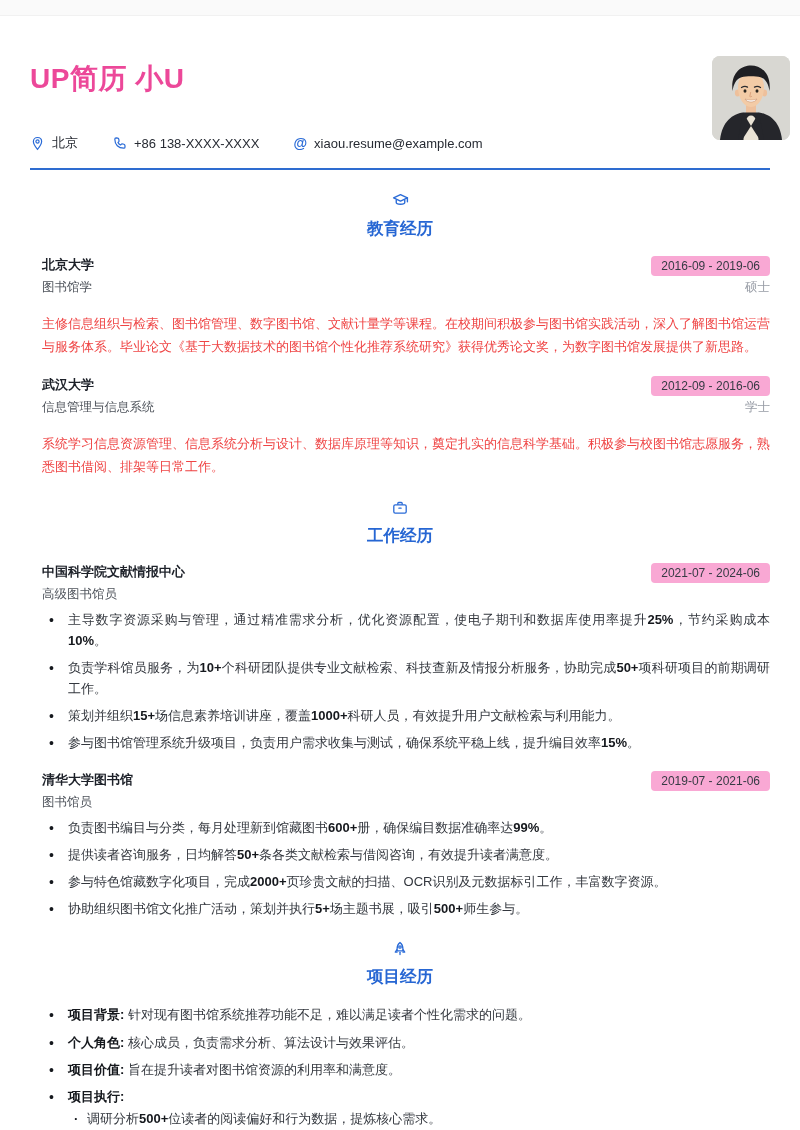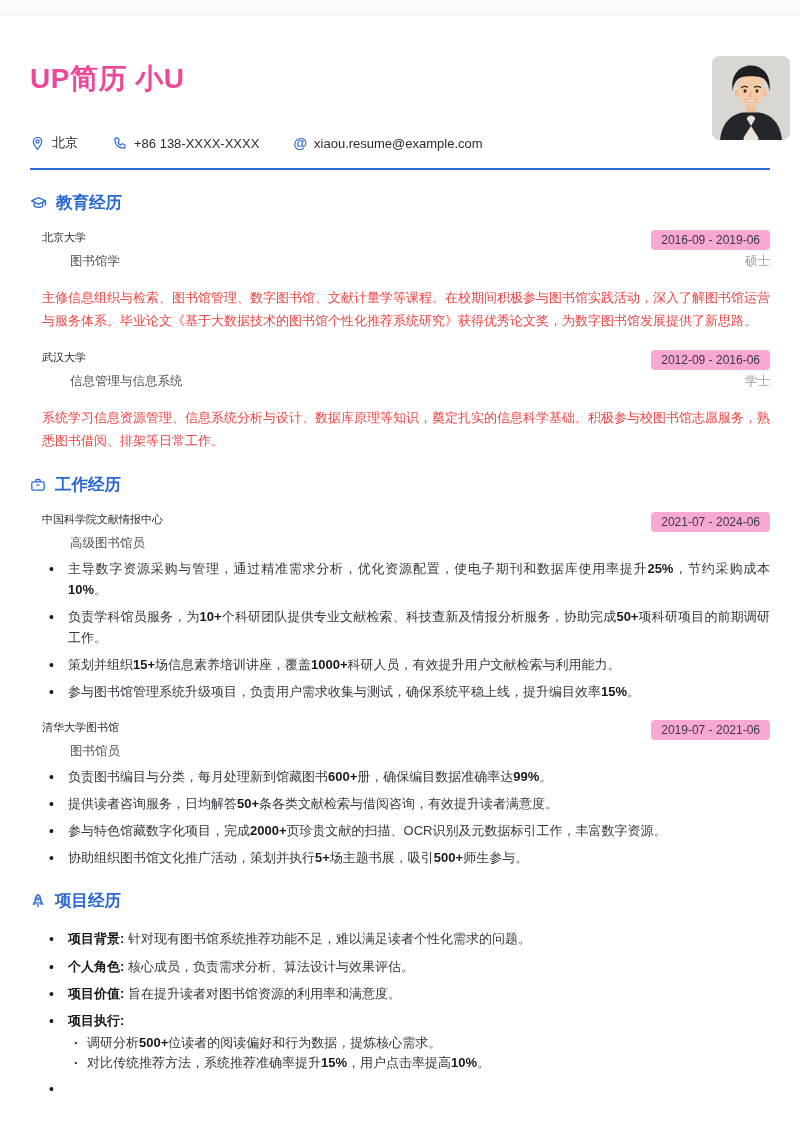--- a/index.html
+++ b/index.html
@@ -31,35 +31,35 @@
     display: flex; align-items: center; gap: 34px;
     margin-top: 36px; font-size: 13px; color: #272b33;
   }
   .contact { display: flex; align-items: center; gap: 7px; }
   .cicon { color: #2a6bd7; display: flex; align-items: center; }
   .at-glyph { font-size: 14px; font-weight: 700; color: #2a6bd7; line-height: 1; }
   .divider { height: 2px; background: #2e6cd0; margin-top: 16px; }
 
   
   .section { margin-top: 22px; }
-  .sec-head { display: flex; align-items: center; gap: 9px; }
+  .sec-head { display: flex; align-items: center; gap: 9px; flex-direction: column; }
   .sec-head .sicon { color: #2a6bd7; display: flex; align-items: center; }
   .sec-title { font-size: 16.5px; font-weight: 700; color: #2666d3; }
   .sec-body { padding-left: 12px; }
 
   .entry { margin-top: 16px; }
   .entry + .entry { margin-top: 18px; }
   .erow { display: flex; justify-content: space-between; align-items: flex-start; }
-  .ename { font-size: 11px; font-weight: 400; color: #1d2129; line-height: 1.45; }
+  .ename { font-size: 13px; font-weight: 700; color: #1d2129; line-height: 1.45; }
   .ebadge {
     background: #f9a8d4; border-radius: 4px; padding: 3px 10px;
     font-size: 12px; color: #363b44; white-space: nowrap;
   }
   .erow2 { display: flex; justify-content: space-between; margin-top: 3px; }
-  .esub { font-size: 12.5px; color: #4e535b; margin-left: 28px; }
+  .esub { font-size: 12.5px; color: #4e535b; }
   .edeg { font-size: 12.5px; color: #989da6; }
   .edesc {
     font-size: 13px; color: #ef4444; line-height: 1.77;
     margin-top: 16px; text-align: justify;
   }
 
   
   .blts { list-style: none; margin-top: 6px; }
   .blts > li { position: relative; padding-left: 26px; font-size: 13px; line-height: 1.62; text-align: justify; }
   .blts > li + li { margin-top: 6px; }

